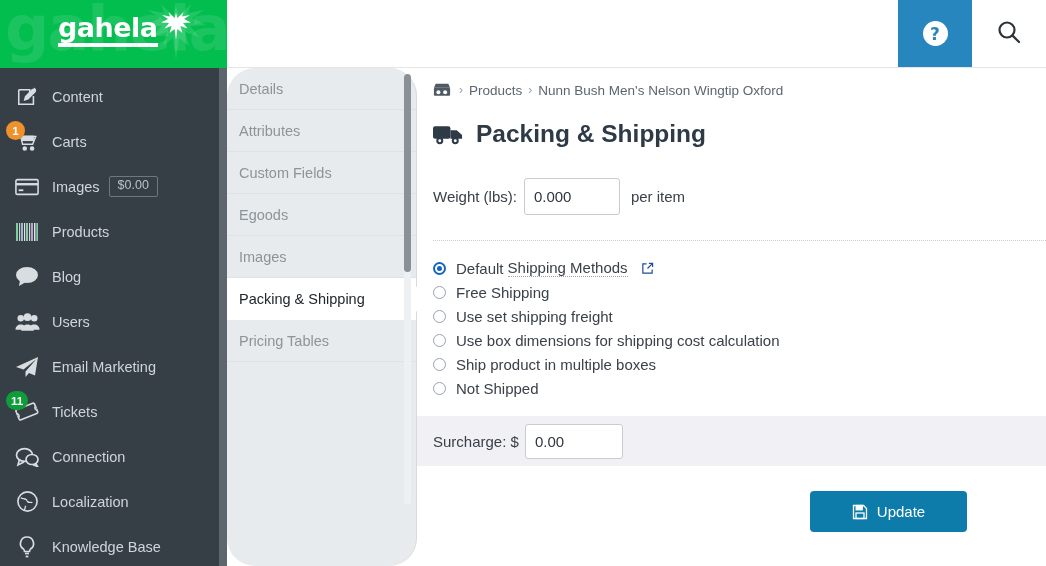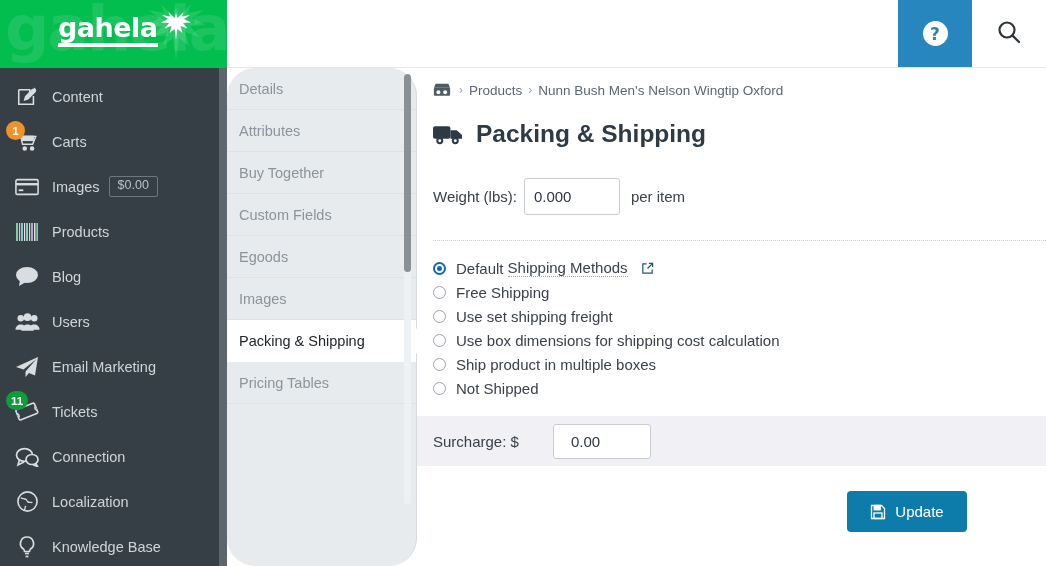--- a/index.html
+++ b/index.html
@@ -227,38 +227,37 @@
     cursor: pointer;
   }
   .ext-icon { display: inline-flex; align-items: center; cursor: pointer; }
 
   .surcharge-band {
     margin-top: 16px;
     background: #f0f0f5;
     height: 50px;
     display: flex; align-items: center;
     padding-left: 16px;
-    gap: 28px;
   }
   .surcharge-label { font-size: 15px; color: #3a4149; margin-right: 6px; }
   .surcharge-input {
     width: 98px; height: 35px;
     border: 1px solid #c7ccd1; border-radius: 3px;
-    padding: 0 17px; font-size: 15px; color: #2f3640;
+    padding: 0 9px; font-size: 15px; color: #2f3640;
     font-family: "Liberation Sans", sans-serif;
     background: #fff;
   }
 
   .btn-row {
     display: flex; justify-content: flex-end;
     padding: 25px 79px 0 0;
   }
   .btn-update {
     display: flex; align-items: center; justify-content: center;
-    width: 120px; height: 41px;
+    width: 157px; height: 41px;
     background: #0e7cab; border: none; border-radius: 4px;
     color: #ffffff; font-size: 15px;
     font-family: "Liberation Sans", sans-serif;
     cursor: pointer;
   }
   .btn-icon { margin-right: 9px; display: flex; align-items: center; }
 </style>
 </head>
 <body>
 
@@ -439,23 +438,20 @@
   </header>
 
   <nav class="tabs-panel">
     <div class="tab">
         <span>Details</span>
       </div>
     <div class="tab">
         <span>Attributes</span>
       </div>
     <div class="tab">
-        <span>Buy Together</span>
-      </div>
-    <div class="tab">
         <span>Custom Fields</span>
       </div>
     <div class="tab">
         <span>Egoods</span>
       </div>
     <div class="tab">
         <span>Images</span>
       </div>
     <div class="tab active">
         <span>Packing &amp; Shipping</span>

